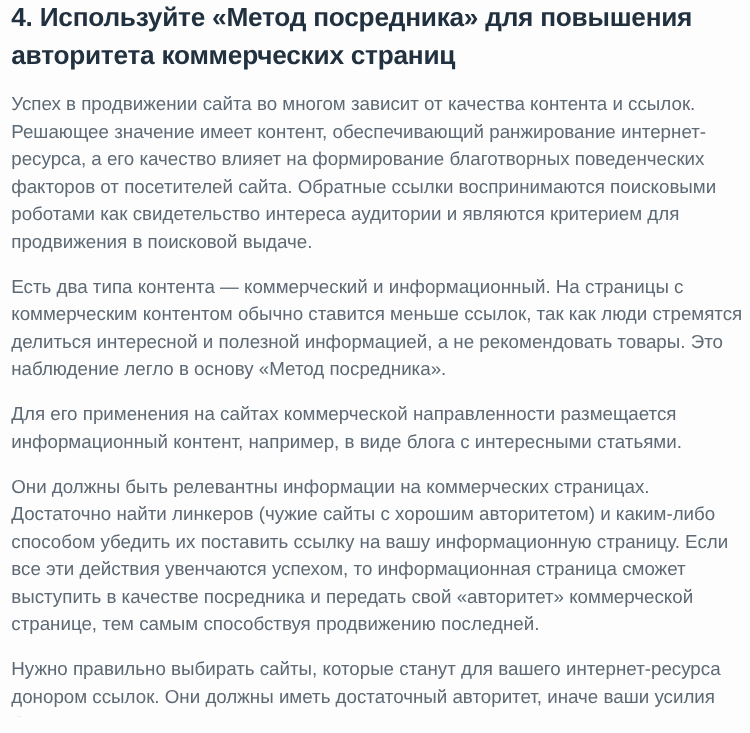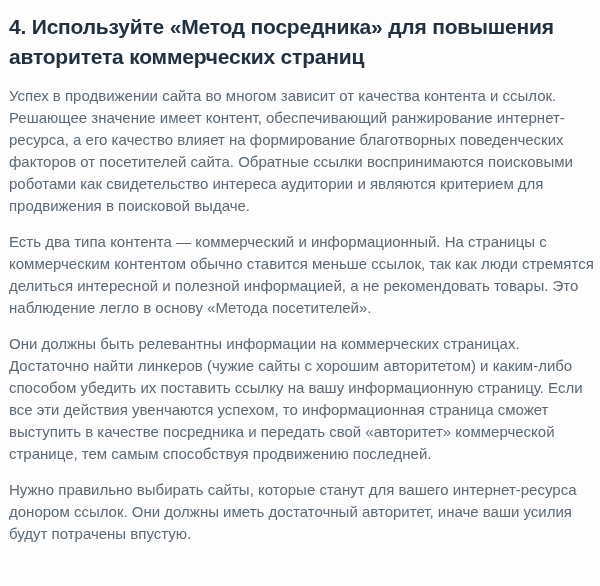--- a/index.html
+++ b/index.html
@@ -7,21 +7,21 @@
     width: 600px;
     height: 586px;
     background: #fdfdfd;
     overflow: hidden;
     font-family: "Liberation Sans", sans-serif;
   }
   .page {
     box-sizing: border-box;
     width: 600px;
     height: 573px;
-    padding: 12px 6px 0 9px;
+    padding: 0 6px 0 9px;
     overflow: hidden;
   }
   .heading {
     font-family: "Liberation Sans", sans-serif;
     font-size: 21px;
     font-weight: bold;
     line-height: 30px;
     letter-spacing: -0.2px;
     color: #22313f;
     margin: 0 0 13px 0;
@@ -46,22 +46,24 @@
   <p class="para">Успех в продвижении сайта во многом зависит от качества контента и ссылок.
 Решающее значение имеет контент, обеспечивающий ранжирование интернет-
 ресурса, а его качество влияет на формирование благотворных поведенческих
 факторов от посетителей сайта. Обратные ссылки воспринимаются поисковыми
 роботами как свидетельство интереса аудитории и являются критерием для
 продвижения в поисковой выдаче.</p>
 
   <p class="para">Есть два типа контента — коммерческий и информационный. На страницы с
 коммерческим контентом обычно ставится меньше ссылок, так как люди стремятся
 делиться интересной и полезной информацией, а не рекомендовать товары. Это
-наблюдение легло в основу «Метода посетителей».</p>
+наблюдение легло в основу «Метод посредника».</p>
 
+  <p class="para">Для его применения на сайтах коммерческой направленности размещается
+информационный контент, например, в виде блога с интересными статьями.</p>
 
   <p class="para">Они должны быть релевантны информации на коммерческих страницах.
 Достаточно найти линкеров (чужие сайты с хорошим авторитетом) и каким-либо
 способом убедить их поставить ссылку на вашу информационную страницу. Если
 все эти действия увенчаются успехом, то информационная страница сможет
 выступить в качестве посредника и передать свой «авторитет» коммерческой
 странице, тем самым способствуя продвижению последней.</p>
 
   <p class="para">Нужно правильно выбирать сайты, которые станут для вашего интернет-ресурса
 донором ссылок. Они должны иметь достаточный авторитет, иначе ваши усилия

